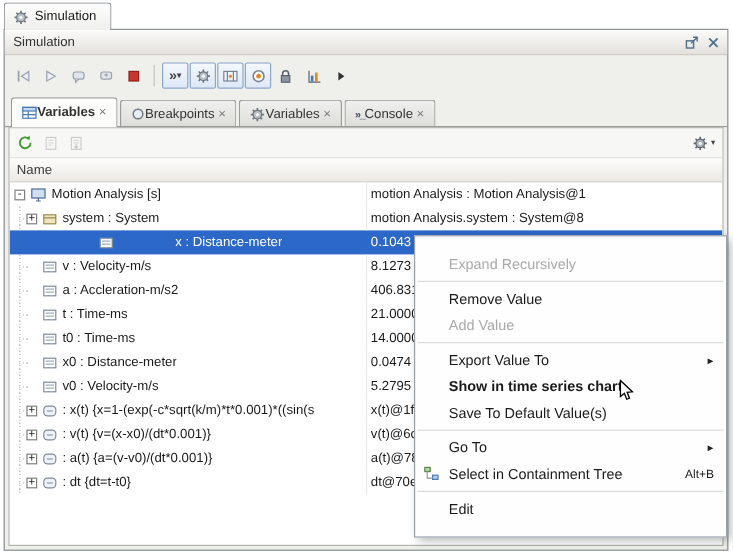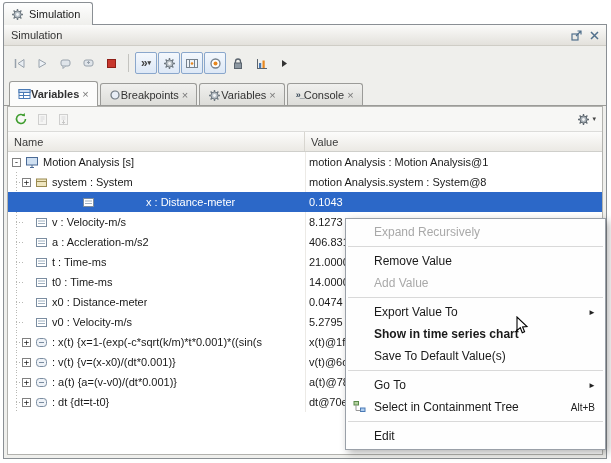--- a/index.html
+++ b/index.html
@@ -64,21 +64,21 @@
   .trow.selected .name.d1{background-image:none;gap:47px;}
   .expander{width:9px;height:9px;border:1px solid #808080;background:#fff;color:#222;font-size:9px;line-height:7px;
     text-align:center;margin-right:4px;flex:none;font-family:"DejaVu Sans Mono",monospace;}
   .exp-spacer{width:13px;flex:none;}
   .icon{display:inline-flex;align-items:center;justify-content:center;flex:none;line-height:0;}
   .row-icon{margin-right:4px;}
   .row-label{overflow:hidden;}
 
   
   .context-menu{position:absolute;left:345px;top:196px;width:261px;background:#fefefe;border:1px solid #9aa0a8;
-    box-shadow:3px 3px 8px rgba(0,0,0,.3);padding:2px 0;z-index:10;font-size:12px;color:#1a1a1a;margin-top:22px;}
+    box-shadow:3px 3px 8px rgba(0,0,0,.3);padding:12px 0;z-index:10;font-size:12px;color:#1a1a1a;}
   .menu-item{height:22px;display:flex;align-items:center;padding:0 10px 0 28px;position:relative;}
   .menu-item.disabled{color:#a9a9a9;}
   .menu-item.bold{font-weight:bold;}
   .menu-sep{height:1px;background:#d9d9d9;margin:3px 2px;}
   .submenu-arrow{position:absolute;right:9px;font-size:8px;color:#222;}
   .menu-shortcut{margin-left:auto;font-size:10px;color:#222;}
   .menu-gutter-icon{position:absolute;left:7px;top:4px;}
 
   .cursor{position:absolute;left:516px;top:316px;z-index:20;}
 </style>
@@ -297,21 +297,20 @@
                 </g>
                 <circle cx="6.5" cy="6.5" r="3.6" fill="#aab2b8" stroke="#5f6870"></circle>
                 <circle cx="6.5" cy="6.5" r="1.4" fill="#f4f6f8"></circle>
               </svg>
             </span>
             <span class="dd-caret">▾</span>
           </button>
         </div>
       <div class="gridhead">
         <div class="hcell">Name</div>
-        <div class="hcell">Value</div>
       </div>
       <div class="gridbody" id="grid-rows">
           <div class="trow">
             <div class="cell name d0">
               <span class="expander">-</span>
               <span class="icon row-icon">
                 <svg width="14" height="13" viewBox="0 0 14 13">
                   <rect x="1.5" y="1.5" width="11" height="7.5" fill="#cfe0f2" stroke="#4a6a96"></rect>
                   <path d="M5 11.5h4M7 9v2.5" stroke="#4a6a96"></path>
                 </svg>

